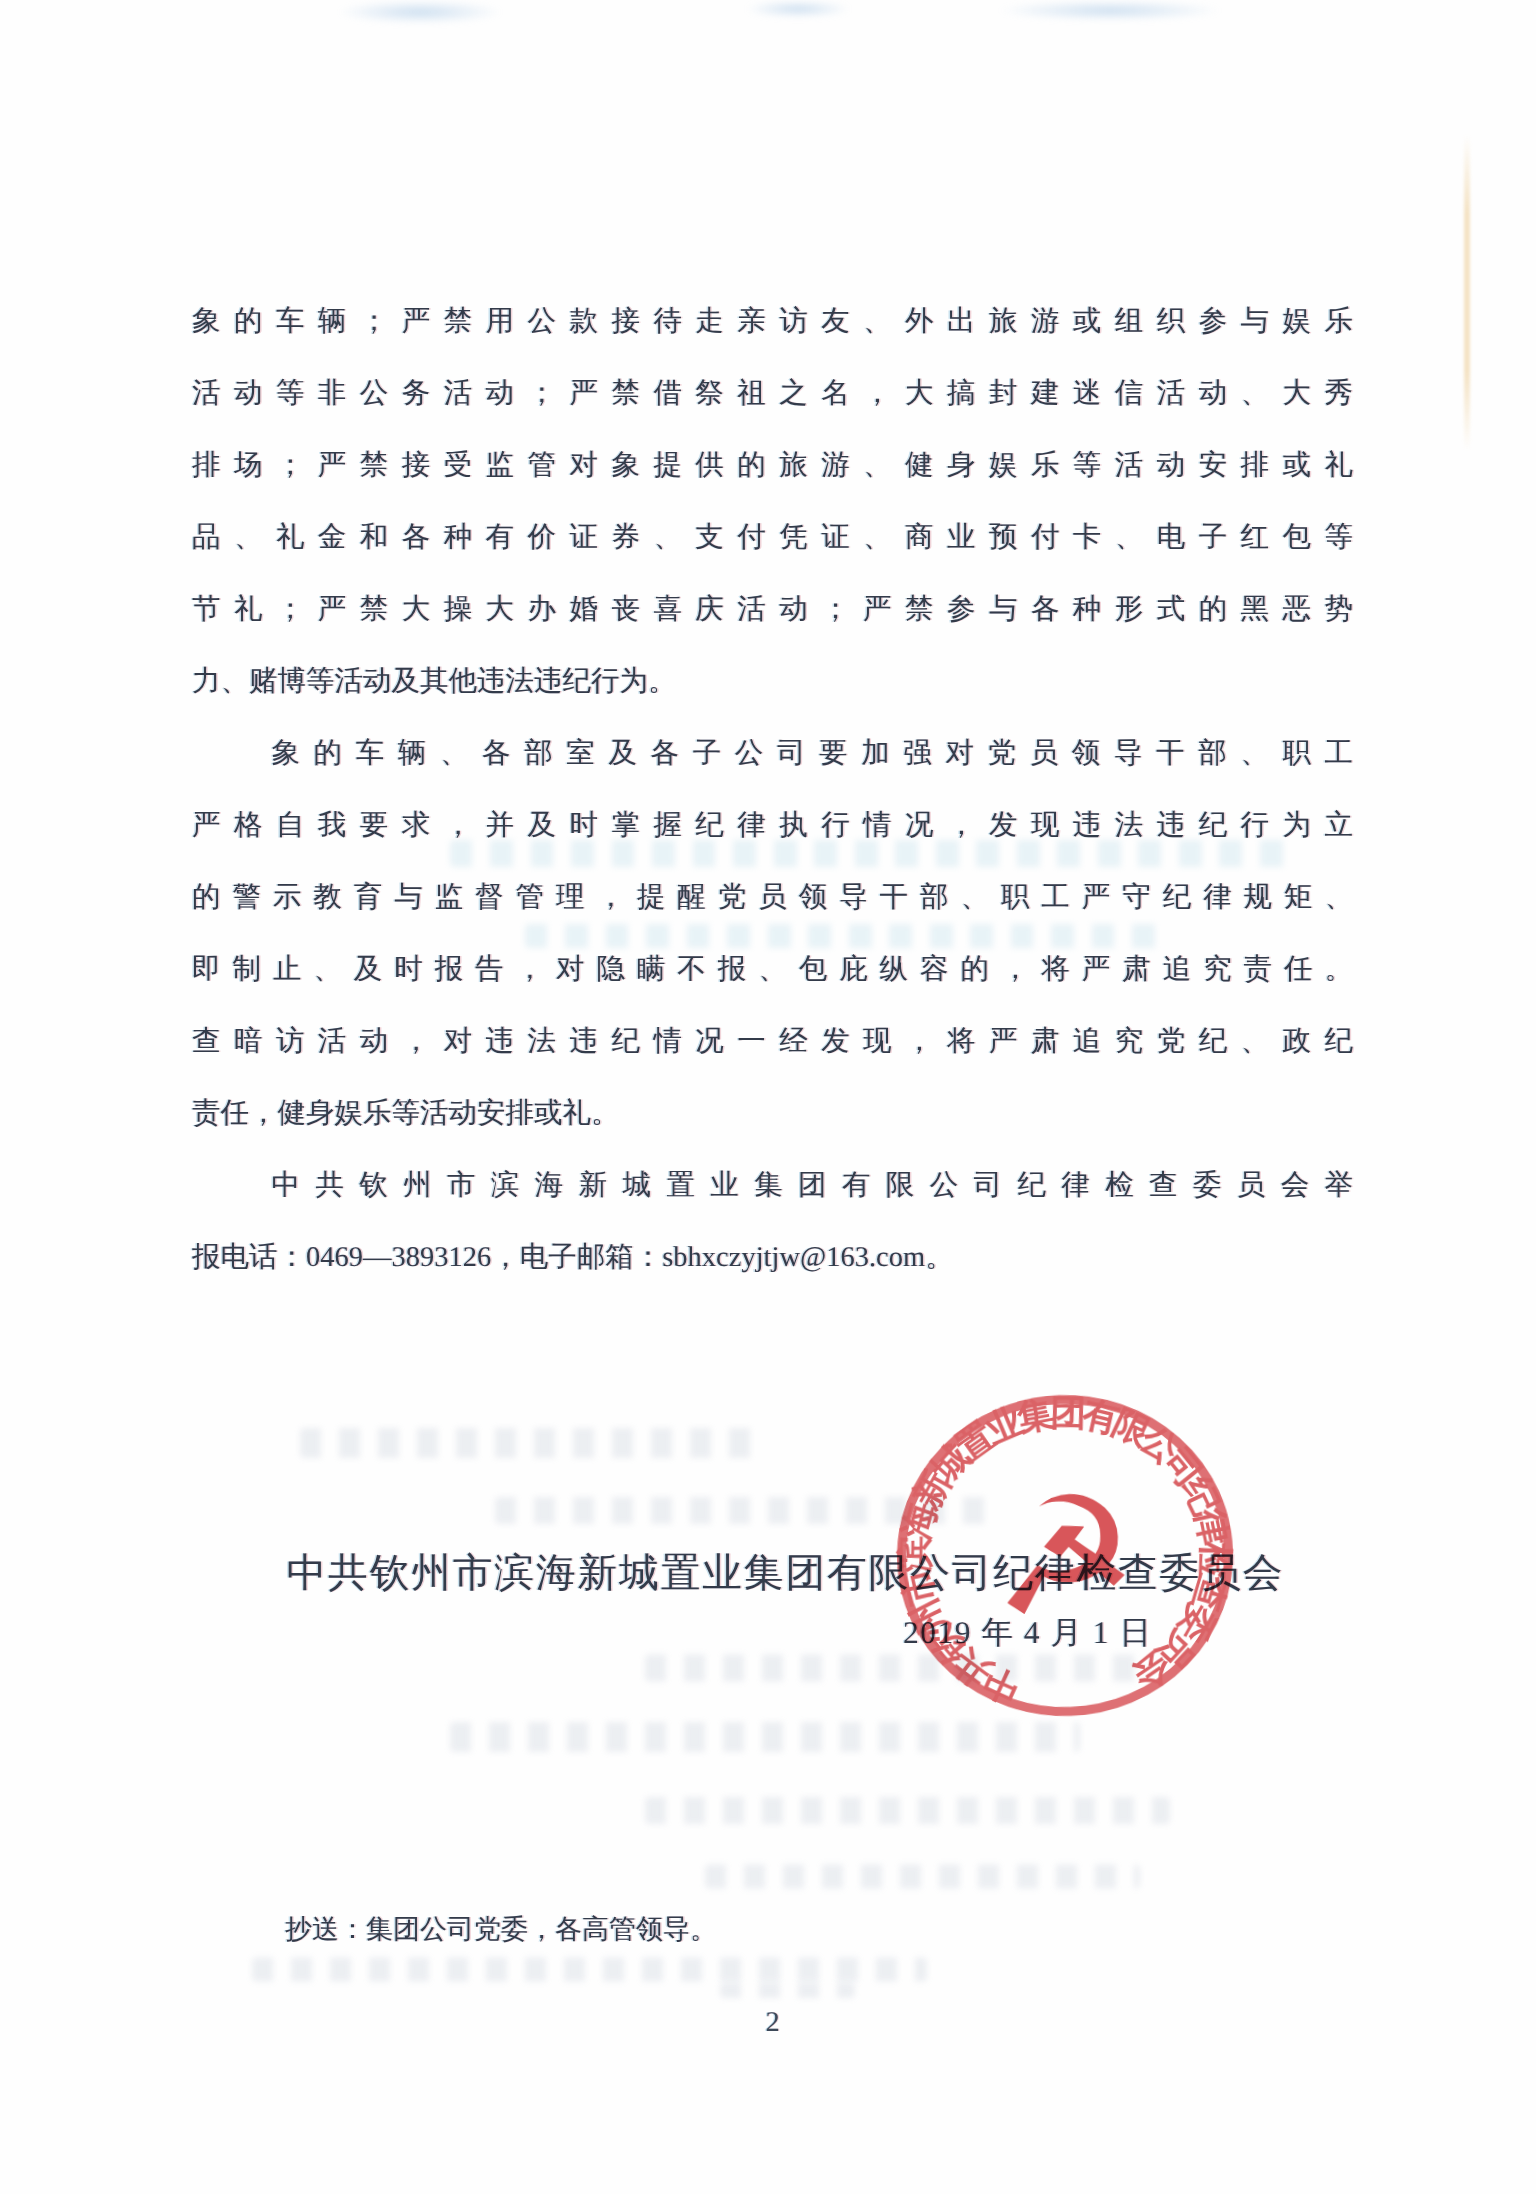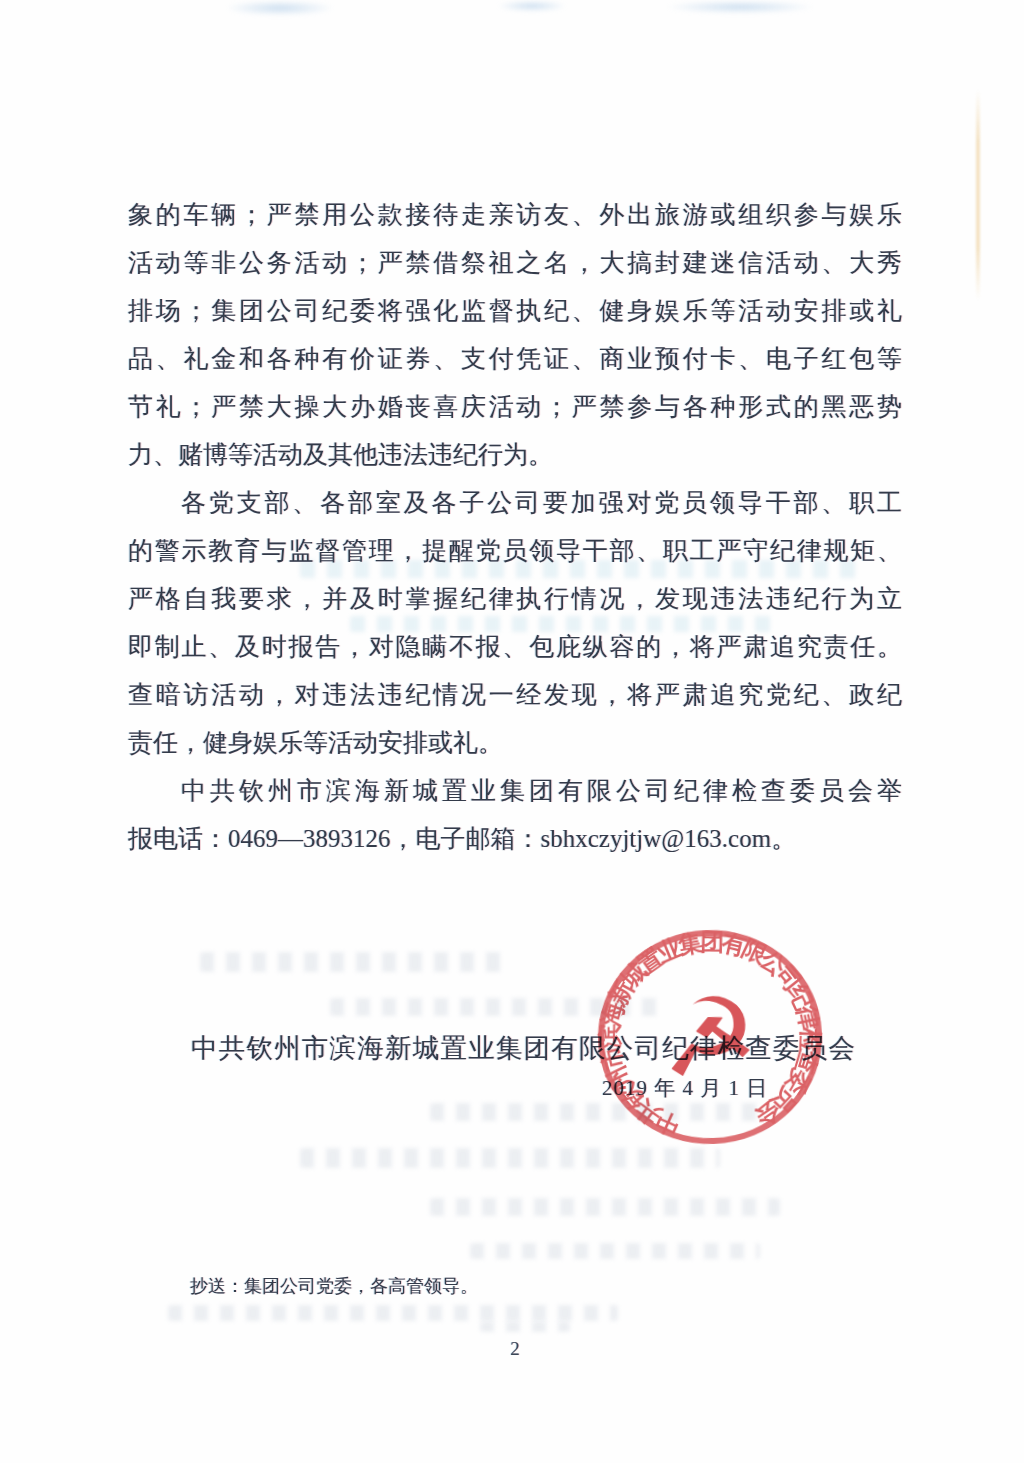--- a/index.html
+++ b/index.html
@@ -11,21 +11,21 @@
   .paper{position:absolute;inset:0;background:#fefefe;overflow:hidden;}
 
   
   .ink{
     color:#333b4a;
     text-shadow:1px 0 rgba(190,62,88,0.22), -1px 0 rgba(46,138,188,0.25);
   }
 
   .body-text{
     position:absolute;left:128px;top:191px;width:774px;
-    font-size:25px;
+    font-size:19px;
   }
   .body-line{
     height:48px;line-height:48px;
     text-align:justify;text-justify:inter-character;
     white-space:normal;
   }
   .body-line.full{text-align-last:justify;}
   .body-line.indent{text-indent:53px;}
 
   .signature-line{
@@ -91,27 +91,27 @@
   <div class="smudge row" style="left:430px;top:1103px;width:330px;height:18px;"></div>
   <div class="smudge row" style="left:300px;top:1148px;width:420px;height:20px;"></div>
   <div class="smudge row" style="left:430px;top:1198px;width:350px;height:18px;"></div>
   <div class="smudge row" style="left:470px;top:1243px;width:290px;height:16px;"></div>
   <div class="smudge row" style="left:168px;top:1305px;width:450px;height:16px;"></div>
   <div class="smudge row" style="left:480px;top:1322px;width:90px;height:10px;"></div>
 
   <div class="body-text ink">
       <div class="body-line full">象的车辆；严禁用公款接待走亲访友、外出旅游或组织参与娱乐</div>
       <div class="body-line full">活动等非公务活动；严禁借祭祖之名，大搞封建迷信活动、大秀</div>
-      <div class="body-line full">排场；集团公司纪委将强化监督执纪、健身娱乐等活动安排或礼</div>
+      <div class="body-line full">排场；严禁接受监管对象提供的旅游、健身娱乐等活动安排或礼</div>
       <div class="body-line full">品、礼金和各种有价证券、支付凭证、商业预付卡、电子红包等</div>
       <div class="body-line full">节礼；严禁大操大办婚丧喜庆活动；严禁参与各种形式的黑恶势</div>
       <div class="body-line">力、赌博等活动及其他违法违纪行为。</div>
-      <div class="body-line indent full">各党支部、各部室及各子公司要加强对党员领导干部、职工</div>
+      <div class="body-line indent full">象的车辆、各部室及各子公司要加强对党员领导干部、职工</div>
+      <div class="body-line full">严格自我要求，并及时掌握纪律执行情况，发现违法违纪行为立</div>
       <div class="body-line full">的警示教育与监督管理，提醒党员领导干部、职工严守纪律规矩、</div>
-      <div class="body-line full">严格自我要求，并及时掌握纪律执行情况，发现违法违纪行为立</div>
       <div class="body-line full">即制止、及时报告，对隐瞒不报、包庇纵容的，将严肃追究责任。</div>
       <div class="body-line full">查暗访活动，对违法违纪情况一经发现，将严肃追究党纪、政纪</div>
       <div class="body-line">责任，健身娱乐等活动安排或礼。</div>
       <div class="body-line indent full">中共钦州市滨海新城置业集团有限公司纪律检查委员会举</div>
       <div class="body-line">报电话：0469—3893126，电子邮箱：sbhxczyjtjw@163.com。</div>
     </div>
 
   <div class="signature-line ink">中共钦州市滨海新城置业集团有限公司纪律检查委员会</div>
   <div class="date-line ink">2019 年 4 月 1 日</div>
 

